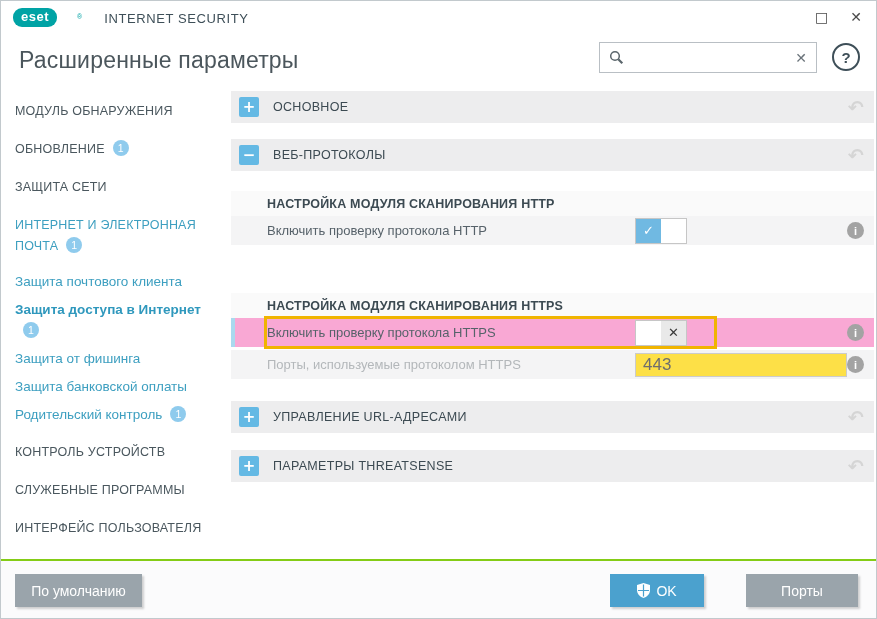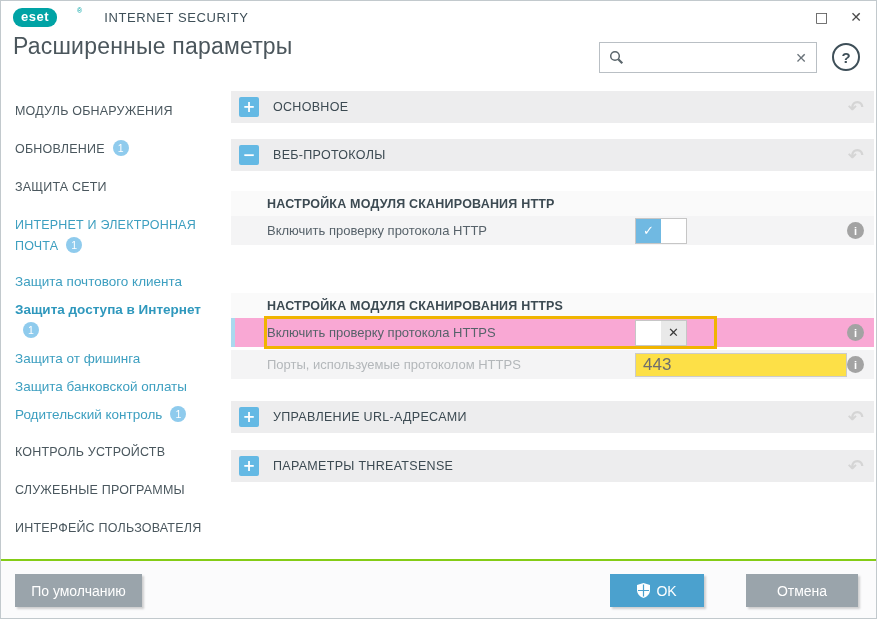--- a/index.html
+++ b/index.html
@@ -7,29 +7,29 @@
   body { font-family:"Liberation Sans", sans-serif; }
   .glyph { font-family:"DejaVu Sans", sans-serif; }
 
   .window {
     position:relative; width:877px; height:619px; background:#fff;
     border:1px solid #c2c9cd; overflow:hidden;
   }
 
   
   .titlebar { height:32px; display:flex; align-items:center; justify-content:space-between; padding:0 14px 0 12px; }
-  .brand { display:flex; align-items:flex-start; gap:19px; }
+  .brand { display:flex; align-items:center; gap:19px; }
   .logo-pill { background:#00a3a5; color:#fff; font-weight:bold; font-size:13px; letter-spacing:.5px; border-radius:9px; padding:1px 8px 3px; line-height:15px; }
   .logo-r { color:#00a3a5; font-size:7px; margin-left:1px; margin-top:-1px; }
   .product-name { color:#3e4f58; font-size:13px; letter-spacing:.6px; font-weight:500; margin-top:2px; margin-left:3px; }
   .win-controls { display:flex; align-items:center; gap:22px; color:#4a4a4a; }
   .win-btn { font-size:14px; cursor:default; line-height:1; }
 
   
-  .header { position:relative; height:54px; padding-left:12px; display:flex; }
+  .header { position:relative; height:54px; padding-left:18px; display:flex; align-items:center; }
   .page-title { font-size:23px; font-weight:400; color:#4b565c; letter-spacing:.2px; }
   .search-box { position:absolute; right:59px; top:9px; width:218px; height:31px; background:#fff; border:1px solid #b9bfc4; display:flex; align-items:center; padding:0 9px; gap:7px; }
   .search-box input { flex:1; border:none; outline:none; font-size:13px; color:#333; background:transparent; min-width:0; }
   .search-clear { color:#6a737a; font-size:14px; }
   .help-circle { position:absolute; right:16px; top:10px; width:28px; height:28px; border-radius:50%; border:2px solid #3e4f58; color:#3e4f58; display:flex; align-items:center; justify-content:center; font-size:15px; font-weight:bold; }
 
   
   .body-area { display:flex; height:474px; }
 
   .sidebar { width:230px; padding:12px 14px 0; flex-shrink:0; }
@@ -207,17 +207,17 @@
     <button class="btn btn-ok">
       <span style="display:flex;">
         <svg width="13" height="15" viewBox="0 0 13 15">
             <path d="M6.5 0 L13 2 V7 C13 11.5 9.5 13.8 6.5 15 C3.5 13.8 0 11.5 0 7 V2 Z" fill="#ffffff"></path>
             <path d="M6.5 1.5 V13.5 M1 7.5 H12" stroke="#4ba1ce" stroke-width="1.2" fill="none"></path>
           </svg>
       </span>
       <span>OK</span>
     </button>
     <button class="btn btn-cancel">
-        <span>Отмена</span>
+        <span>Порты</span>
       </button>
   </div>
 
 </div>
 
 </body></html>

